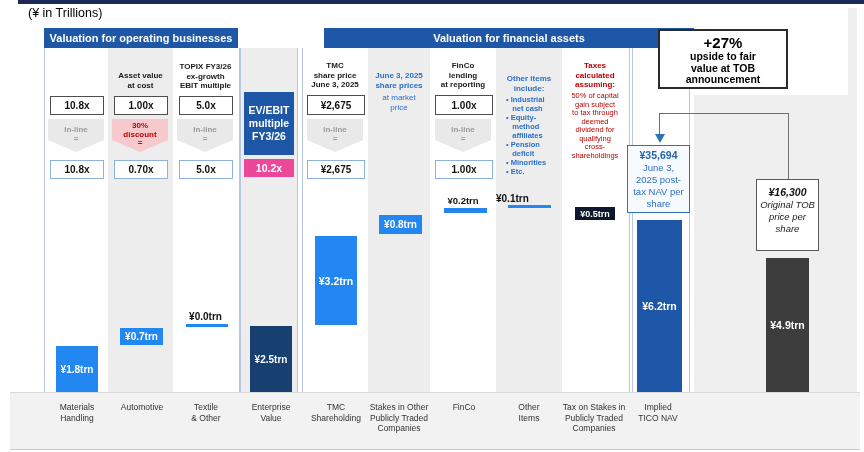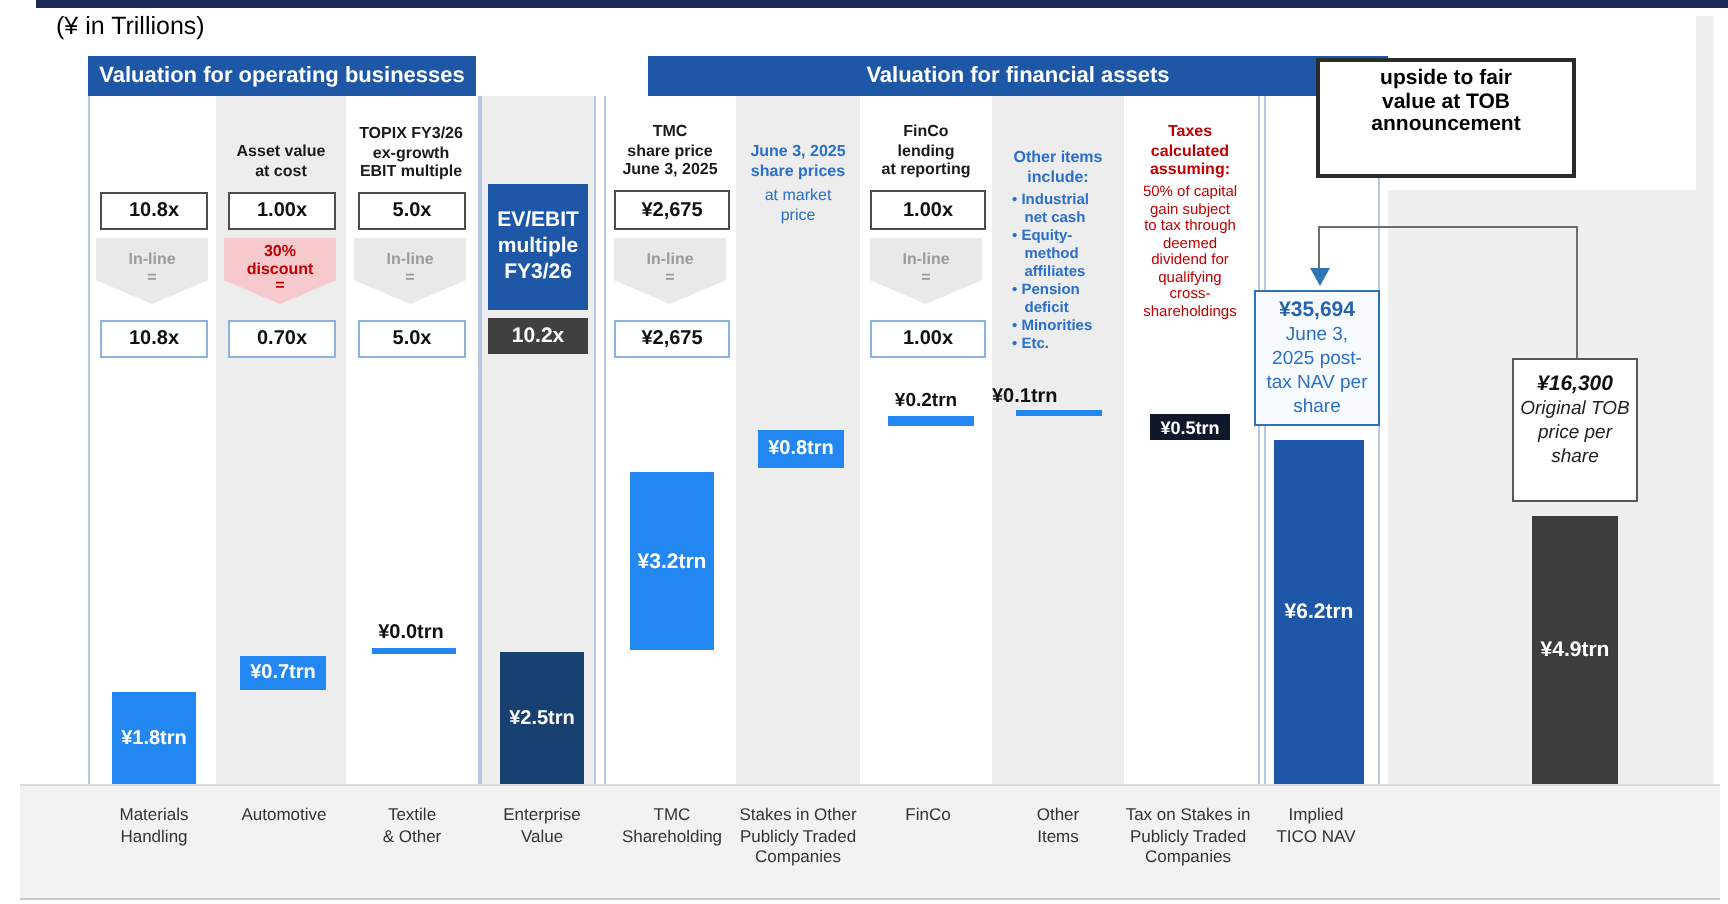--- a/index.html
+++ b/index.html
@@ -61,21 +61,21 @@
 
   <div class="abs bar" style="left:56px;top:346px;width:42px;height:46px;background:#2287f0;">¥1.8trn</div>
   <div class="abs bar" style="left:120px;top:328px;width:43px;height:17px;background:#2287f0;">¥0.7trn</div>
   <div class="abs" style="left:173px;top:311px;width:65px;text-align:center;font-weight:bold;font-size:10px;color:#111;">¥0.0trn</div>
   <div class="abs" style="left:186px;top:324px;width:42px;height:3px;background:#2287f0;"></div>
 
   <div class="abs gray-col panel-body" style="left:240px;top:48px;width:58px;height:344px;box-sizing:border-box;"></div>
   <div class="abs pre" style="left:244px;top:92px;width:50px;height:63px;background:#1d57a5;color:#fff;font-weight:bold;font-size:10.5px;line-height:13px;display:flex;align-items:center;justify-content:center;text-align:center;">EV/EBIT
 multiple
 FY3/26</div>
-  <div class="abs" style="left:244px;top:159px;width:50px;height:18px;background:#404040;color:#fff;font-weight:bold;font-size:10.5px;display:flex;align-items:center;justify-content:center;">10.2x</div>
+  <div class="abs" style="left:244px;top:159px;width:50px;height:18px;background:#ec4899;color:#fff;font-weight:bold;font-size:10.5px;display:flex;align-items:center;justify-content:center;">10.2x</div>
   <div class="abs bar" style="left:250px;top:326px;width:42px;height:66px;background:#173f6f;">¥2.5trn</div>
 
   <div class="abs panel-hdr" style="left:289px;top:28px;width:370px;height:20px;margin-left:35px;">Valuation for financial assets</div>
   <div class="abs panel-body" style="left:302px;top:48px;width:326px;height:344px;"></div>
   <div class="abs gray-col" style="left:368px;top:48px;width:62px;height:344px;"></div>
   <div class="abs gray-col" style="left:496px;top:48px;width:66px;height:344px;"></div>
 
   <div class="abs col-hdr pre" style="left:302px;top:61px;width:66px;">TMC
 share price
 June 3, 2025</div>
@@ -133,20 +133,21 @@
 
   <div class="abs" style="left:694px;top:95px;width:163px;height:297px;background:#efefef;"></div>
   <div class="abs" style="left:848px;top:8px;width:9px;height:87px;background:#efefef;"></div>
 
   <div class="abs" style="left:659px;top:113px;width:129px;height:0;border-top:1.5px solid #6f6f6f;"></div>
   <div class="abs" style="left:659px;top:113px;width:0;height:22px;border-left:1.5px solid #6f6f6f;"></div>
   <div class="abs" style="left:788px;top:113px;width:0;height:66px;border-left:1.5px solid #6f6f6f;"></div>
   <div class="abs" style="left:655px;top:134px;width:0;height:0;border-left:5px solid transparent;border-right:5px solid transparent;border-top:9px solid #2e74b5;"></div>
 
   <div class="abs" style="left:658px;top:29px;width:130px;height:60px;background:#fff;border:2px solid #2b2b2b;box-sizing:border-box;text-align:center;padding-top:3px;">
+    <div style="font-weight:bold;font-size:15px;line-height:17px;color:#000;">+27%</div>
     <div class="pre" style="font-weight:bold;font-size:10.5px;line-height:11.5px;color:#000;">upside to fair
 value at TOB
 announcement</div>
   </div>
 
   <div class="abs" style="left:627px;top:145px;width:63px;height:68px;background:#f7fbff;border:1.5px solid #2e74b5;box-sizing:border-box;text-align:center;padding-top:3px;">
     <div style="font-weight:bold;font-size:10.5px;line-height:13px;color:#2563ad;">¥35,694</div>
     <div class="pre" style="font-size:9.5px;line-height:12px;color:#2a6fc9;">June 3,
 2025 post-
 tax NAV per

